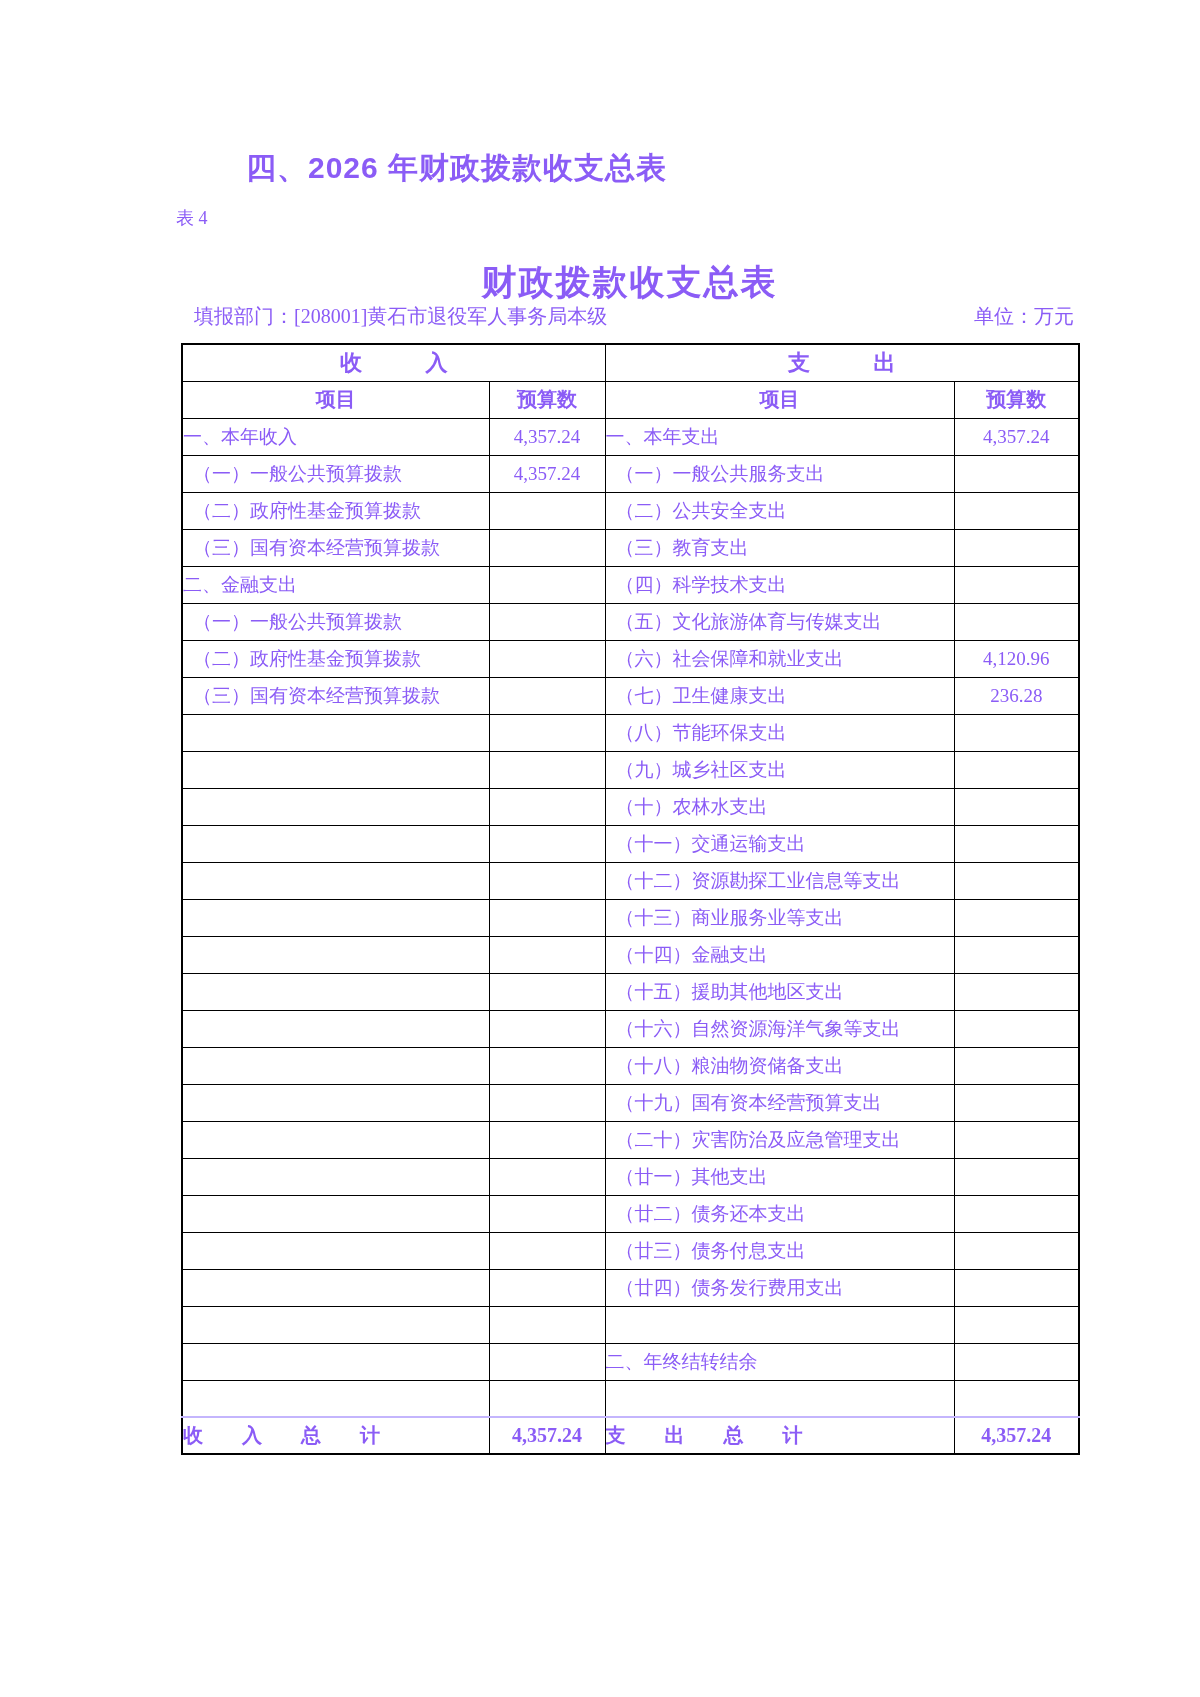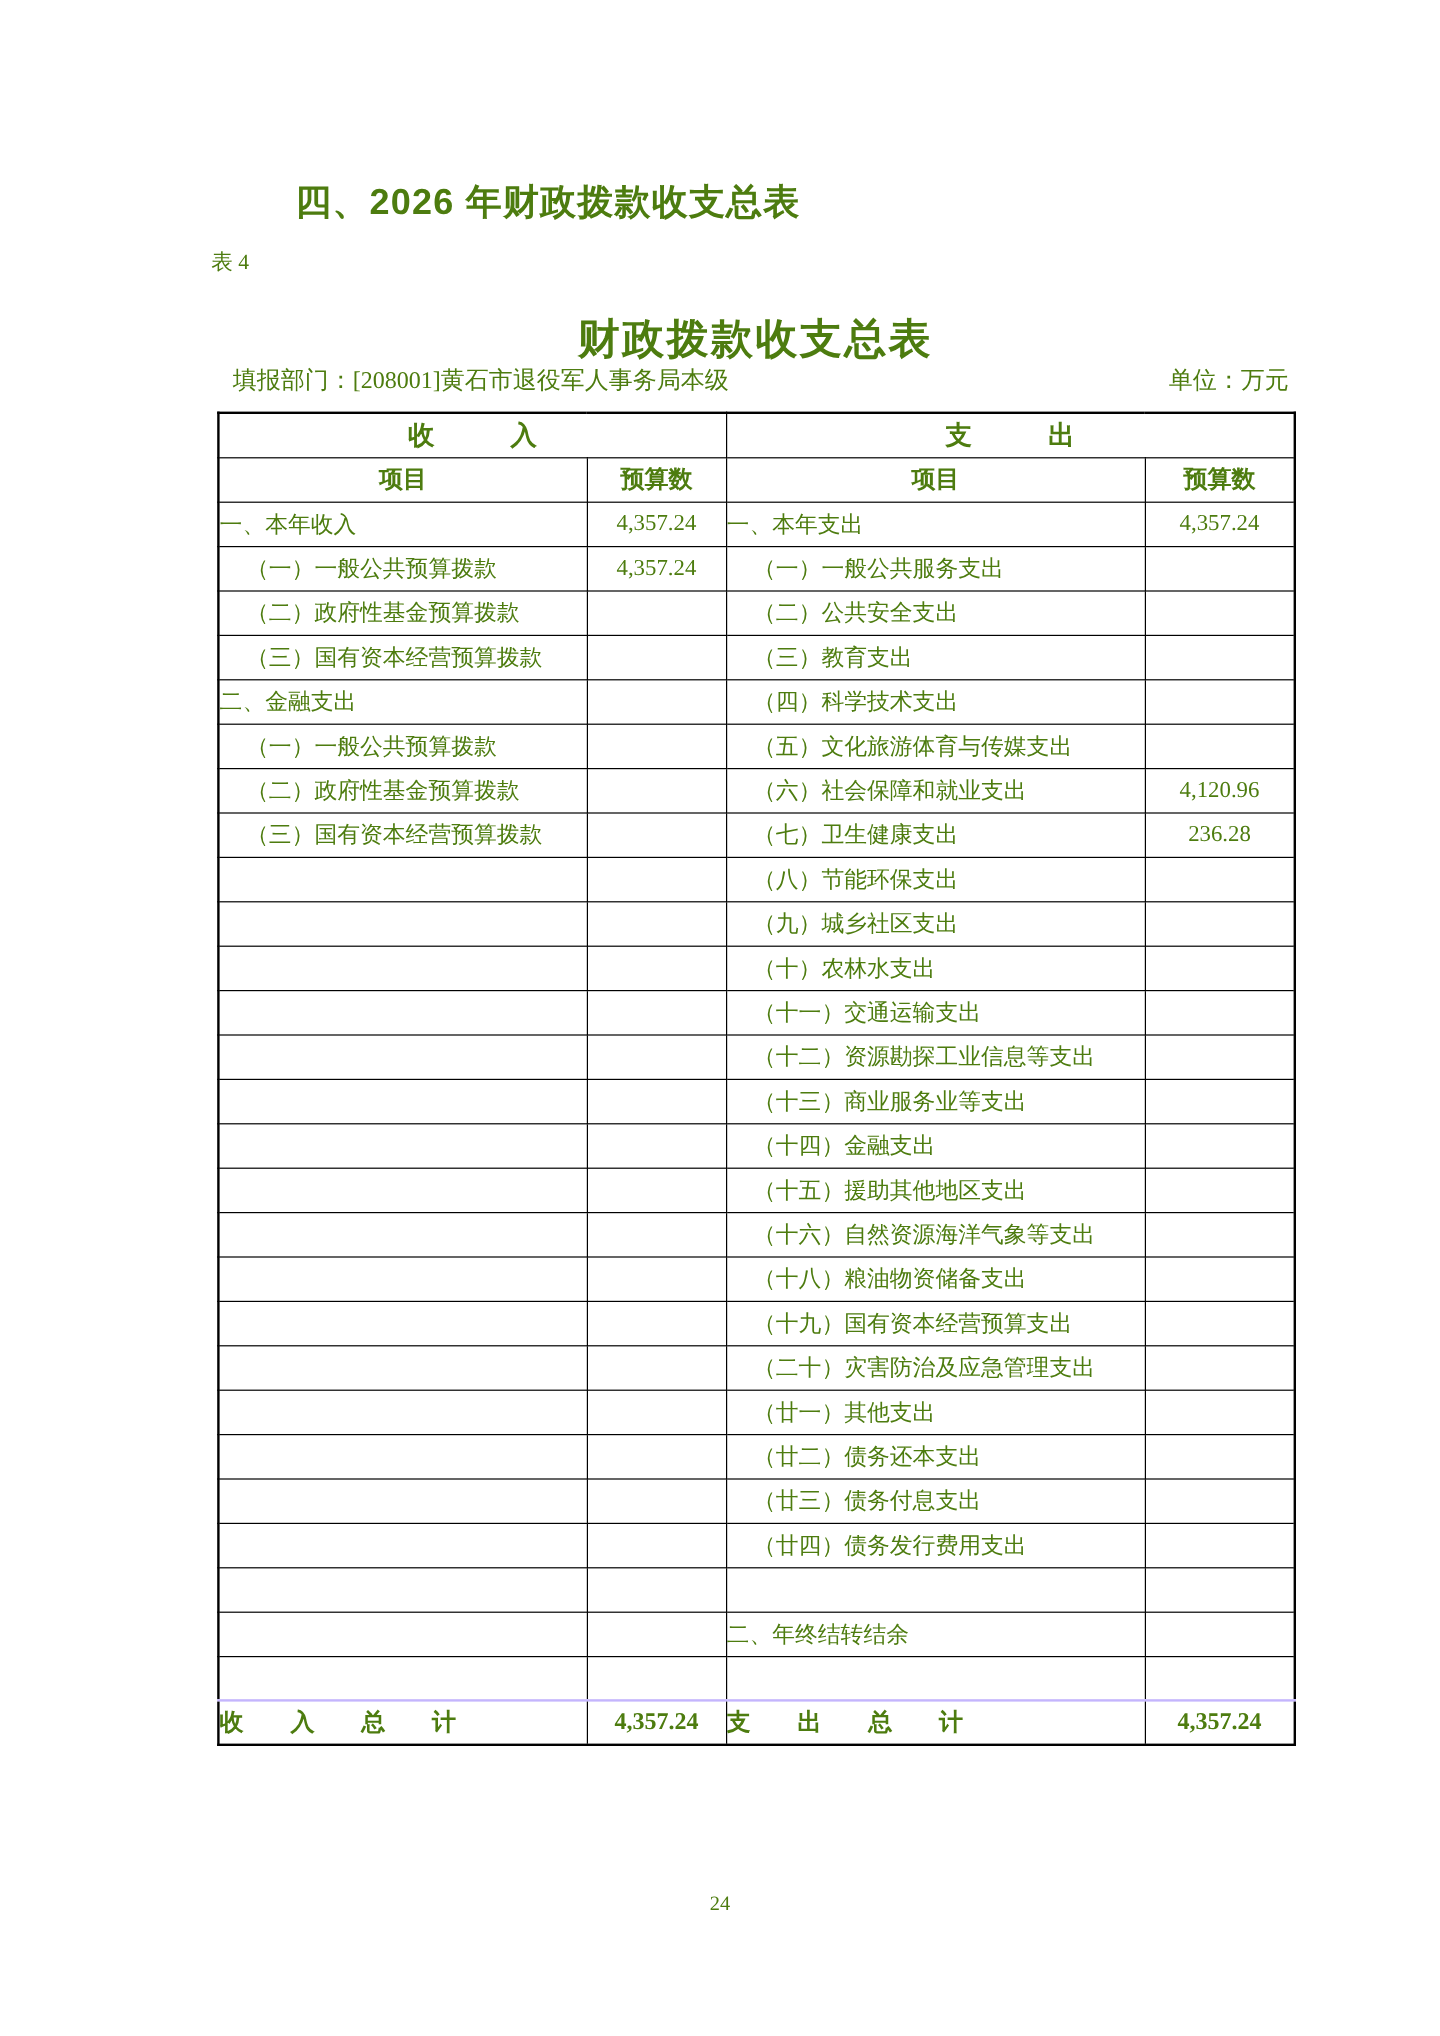--- a/index.html
+++ b/index.html
@@ -1,21 +1,21 @@
 <!DOCTYPE html>
 <html><head>
 <meta charset="utf-8">
 <style>
   html, body { margin: 0; padding: 0; background: #ffffff; }
   .page {
     position: relative;
     width: 1200px;
     height: 1697px;
     background: #ffffff;
-    color: #4d7c0f;
+    color: #8b5cf6;
     font-family: "Liberation Serif", "DejaVu Serif", serif;
     overflow: hidden;
   }
   .section-title {
     position: absolute;
     left: 246px;
     top: 148px;
     font-size: 30px;
     font-weight: 700;
     font-family: "Liberation Sans", "DejaVu Sans", sans-serif;
@@ -76,21 +76,21 @@
     font-weight: 700;
     word-spacing: 58px;
     text-align: center;
   }
   th.col-hdr {
     font-size: 20px;
     font-weight: 700;
     text-align: center;
   }
   td.item { text-align: left; font-size: 19px; padding-left: 12px; }
-  td.item.sub { padding-left: 22px; }
+  td.item.sub { padding-left: 10px; }
   td.num { text-align: center; font-size: 19px; padding-right: 8px; }
   tr.totals td { border-top: 2px solid #c4b5fd; font-weight: 700; }
   tr.totals td.item { font-size: 20px; word-spacing: 34px; }
   tr.totals td.num { font-size: 20px; }
   .page-num {
     position: absolute;
     left: 0;
     width: 1200px;
     top: 1577px;
     text-align: center;
@@ -299,15 +299,14 @@
     <tbody>
       <tr class="totals">
         <td class="item">收 入 总 计</td>
         <td class="num">4,357.24</td>
         <td class="item">支 出 总 计</td>
         <td class="num">4,357.24</td>
       </tr>
     </tbody>
   </table>
 
-  <div class="page-num">24</div>
 
 </div>
 
 </body></html>

